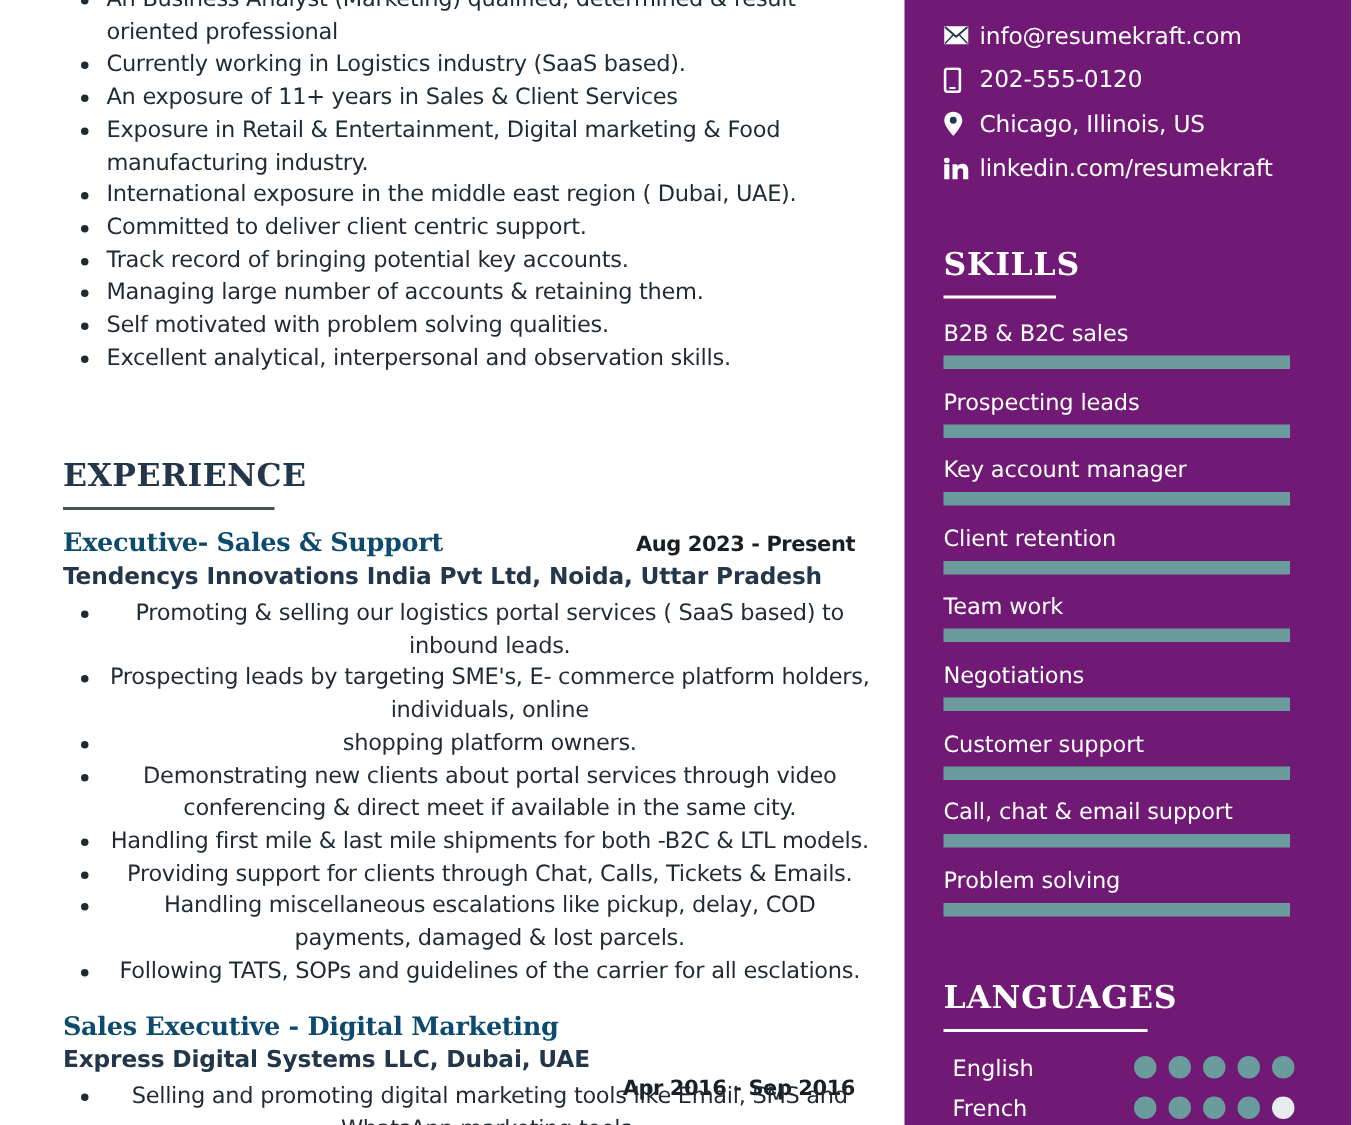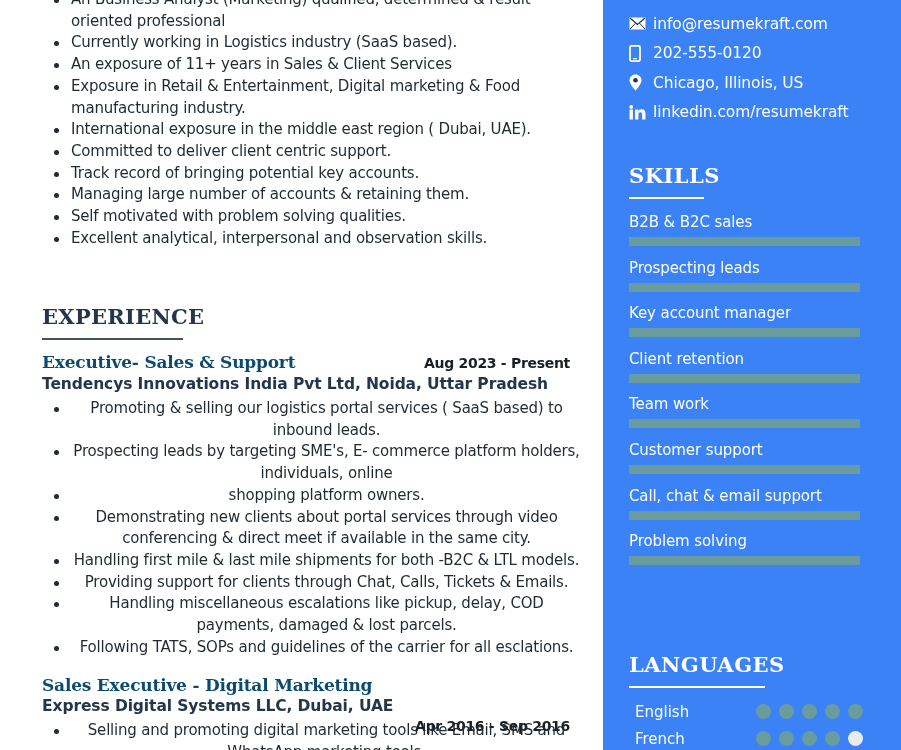--- a/index.html
+++ b/index.html
@@ -1,20 +1,20 @@
 <!DOCTYPE html>
 <html><head>
   <meta charset="utf-8">
   <style>
     * { box-sizing: border-box; margin: 0; padding: 0; }
     html, body { width: 901px; height: 750px; overflow: hidden; background: #ffffff; }
     body { position: relative; font-family: "DejaVu Sans", sans-serif; color: #1f2a33; }
 
     .main { position: absolute; left: 0; top: 0; width: 603px; height: 750px; background: #ffffff; overflow: hidden; }
-    .sidebar { position: absolute; left: 603px; top: 0; width: 298px; height: 750px; background: #3b82f6; color: #ffffff; overflow: hidden; }
+    .sidebar { position: absolute; left: 603px; top: 0; width: 298px; height: 750px; background: #701a75; color: #ffffff; overflow: hidden; }
 
     ul.bullets { list-style: none; }
     ul.bullets li { position: relative; padding-left: 29px; font-size: 15px; line-height: 21.7px; color: #1f2a33; letter-spacing: -0.2px; }
     ul.bullets li::before { content: ""; position: absolute; left: 12px; top: 9px; width: 5px; height: 5px; border-radius: 50%; background: #1f2a33; }
 
     .summary { position: absolute; left: 42px; top: -11px; width: 540px; }
 
     .section-title { position: absolute; font-family: "DejaVu Serif", serif; font-weight: bold; font-size: 21px; color: #24374a; letter-spacing: 0.3px; }
     .section-rule { position: absolute; height: 2px; background: #4a5058; }
 
@@ -146,20 +146,24 @@
       </div>
     <div class="skill">
         <div class="skill-label">Client retention</div>
         <div class="skill-bar"></div>
       </div>
     <div class="skill">
         <div class="skill-label">Team work</div>
         <div class="skill-bar"></div>
       </div>
     <div class="skill">
+        <div class="skill-label">Negotiations</div>
+        <div class="skill-bar"></div>
+      </div>
+    <div class="skill">
         <div class="skill-label">Customer support</div>
         <div class="skill-bar"></div>
       </div>
     <div class="skill">
         <div class="skill-label">Call, chat &amp; email support</div>
         <div class="skill-bar"></div>
       </div>
     <div class="skill">
         <div class="skill-label">Problem solving</div>
         <div class="skill-bar"></div>

